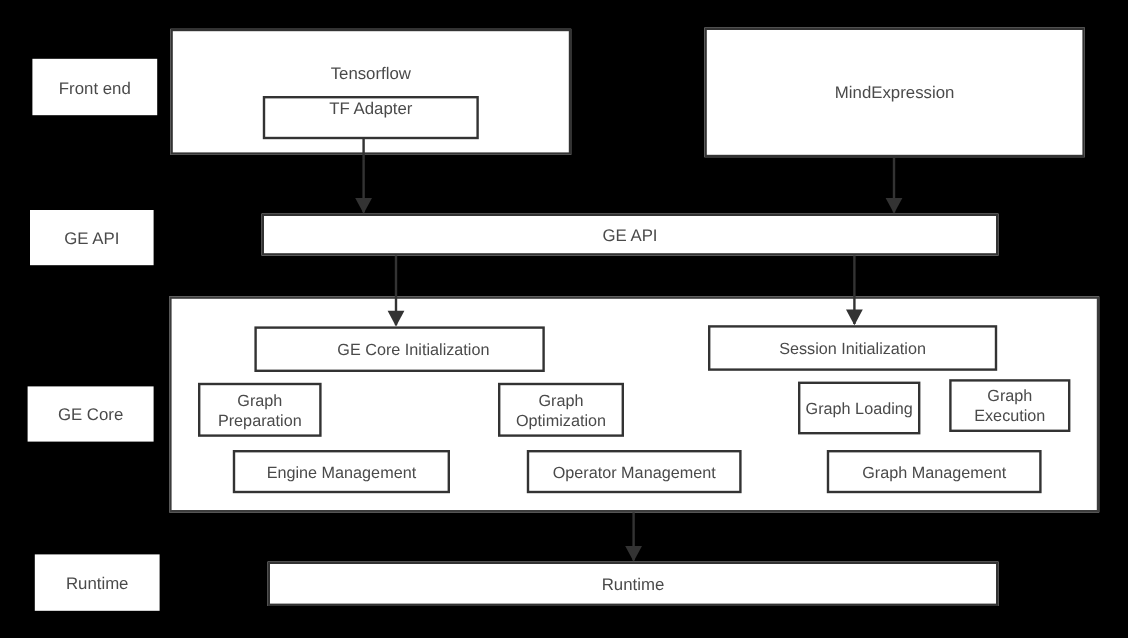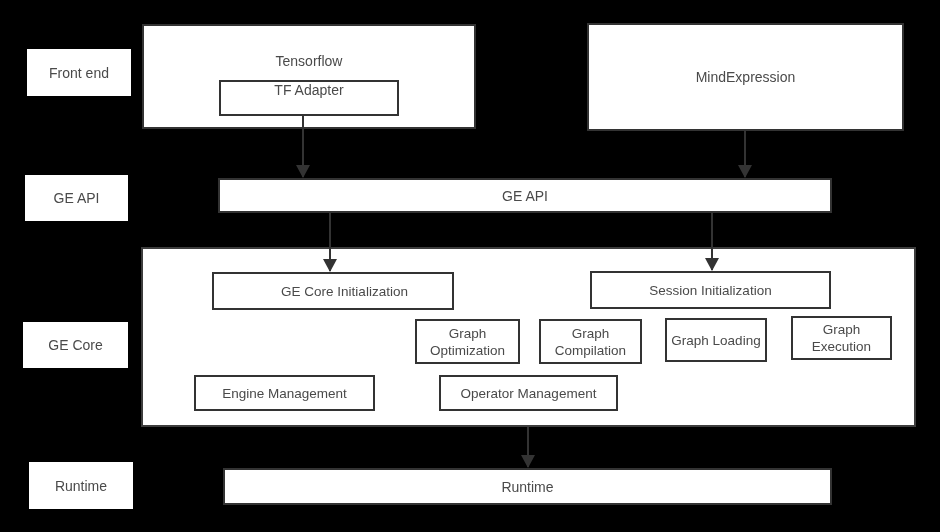--- a/index.html
+++ b/index.html
@@ -136,38 +136,41 @@
   </div>
 
   <div class="ge-core-box">
     <div class="inner init-gecore">
       <span>GE Core Initialization</span>
     </div>
     <div class="inner init-session">
       <span>Session Initialization</span>
     </div>
 
+    <div class="inner stage stage-0">
+      <span>Graph Preparation</span>
+    </div>
     <div class="inner stage stage-2">
       <span>Graph Optimization</span>
-    </div>
-    <div class="inner stage stage-3">
-      <span>Graph Compilation</span>
     </div>
     <div class="inner stage stage-4">
       <span>Graph Loading</span>
     </div>
     <div class="inner stage stage-5">
       <span>Graph Execution</span>
     </div>
 
     <div class="inner mgmt mgmt-0">
       <span>Engine Management</span>
     </div>
     <div class="inner mgmt mgmt-1">
       <span>Operator Management</span>
+    </div>
+    <div class="inner mgmt mgmt-2">
+      <span>Graph Management</span>
     </div>
   </div>
 
   <div class="box runtime-bar">
     <span>Runtime</span>
   </div>
 
   <div class="arrow arrow-1"></div>
   <div class="arrow arrow-2"></div>
   <div class="arrow arrow-3"></div>

